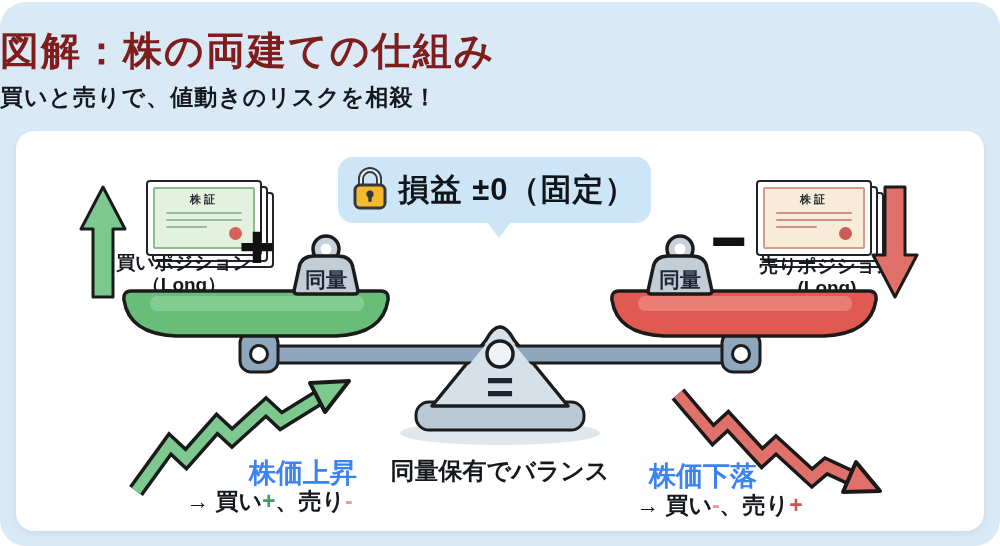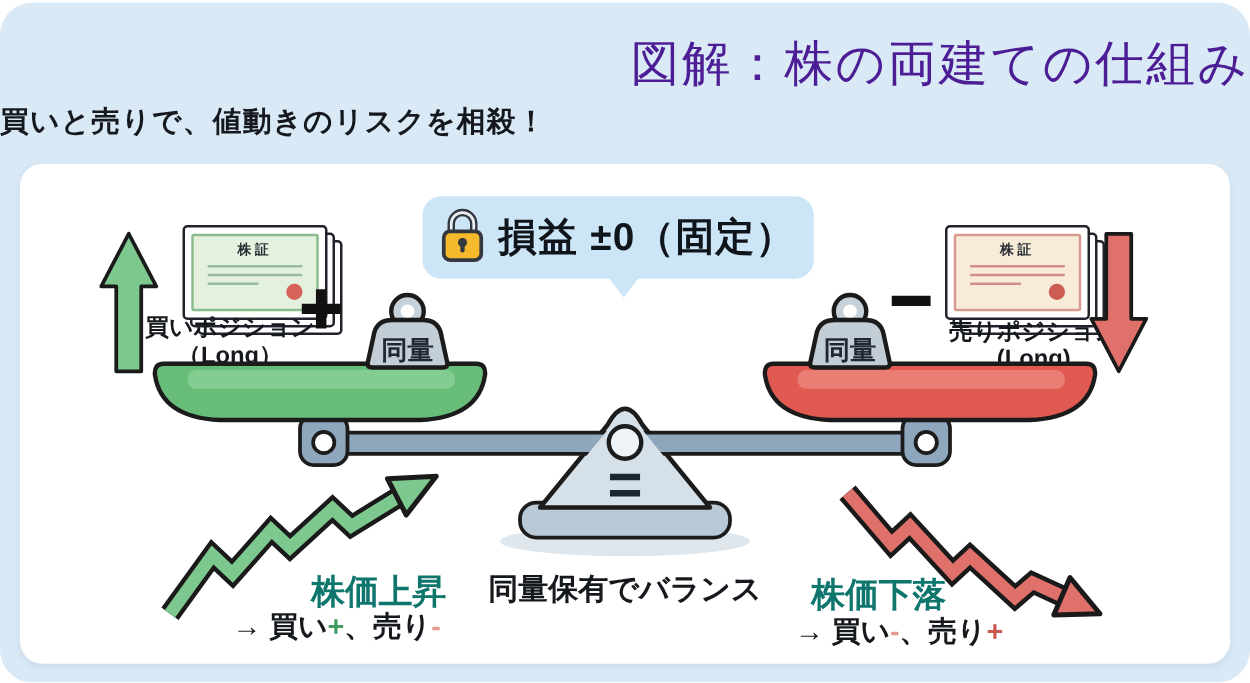--- a/index.html
+++ b/index.html
@@ -2,22 +2,22 @@
 <html><head>
 <meta charset="utf-8">
 <style>
   html,body{margin:0;padding:0;background:#ffffff;}
   *{box-sizing:border-box;}
   body{font-family:"Liberation Sans","DejaVu Sans",sans-serif;color:#15181c;}
   .stage{position:relative;width:1000px;height:546px;overflow:hidden;background:#ffffff;}
   .bg-blue{position:absolute;inset:2px 0 0 0;background:#d9e9f6;border-radius:26px;}
   .card{position:absolute;left:16px;top:131px;width:968px;height:400px;background:#ffffff;
         border-radius:18px;box-shadow:0 2px 6px rgba(40,70,100,.08);}
-  .title{position:absolute;left:0;top:24px;width:100%;text-align:right;font-size:39px;
-         font-weight:400;letter-spacing:2px;color:#4c1d95;}
+  .title{position:absolute;left:0;top:24px;width:100%;text-align:left;font-size:39px;
+         font-weight:700;letter-spacing:2px;color:#7f1d1d;}
   .subtitle{position:absolute;left:0;top:82px;width:100%;text-align:left;font-size:23px;
             font-weight:700;letter-spacing:1px;color:#15181c;}
   .lock-box{position:absolute;left:338px;top:157px;width:313px;height:66px;background:#cde6f7;
             border-radius:15px;display:flex;align-items:center;justify-content:center;gap:12px;}
   .lock-box .txt{font-size:31px;font-weight:800;letter-spacing:1px;color:#10151b;}
   .lock-tail{position:absolute;left:486px;top:221px;width:0;height:0;
              border-left:13px solid transparent;border-right:13px solid transparent;
              border-top:17px solid #cde6f7;}
   .abs{position:absolute;}
   .pos-label{position:absolute;text-align:center;font-weight:800;font-size:19px;line-height:1.18;color:#15181c;}
@@ -31,21 +31,21 @@
   .cert-title{text-align:center;font-size:11px;font-weight:800;letter-spacing:3px;margin-top:3px;color:#2a2f36;}
   .cert-line{height:2px;margin:5px 11px 0 11px;border-radius:1px;}
   .cert-line.short{width:42%;}
   .cert-seal{position:absolute;right:11px;bottom:7px;width:13px;height:13px;border-radius:50%;}
   .cert.green .cert-inner{background:#e4f1df;border-color:#8cbb8e;}
   .cert.green .cert-line{background:#98bd9a;}
   .cert.green .cert-seal{background:#d6625a;}
   .cert.red .cert-inner{background:#f8ecd8;border-color:#d79a8f;}
   .cert.red .cert-line{background:#cf9088;}
   .cert.red .cert-seal{background:#cc5c54;}
-  .scene-title{position:absolute;font-size:27px;font-weight:800;color:#0f766e;}
+  .scene-title{position:absolute;font-size:27px;font-weight:800;color:#3b82f6;}
   .sign-line{position:absolute;font-size:23px;font-weight:800;color:#15181c;white-space:nowrap;}
   .sign-line .s-green{color:#3f9e5f;}
   .sign-line .s-pink{color:#e59a93;}
   .sign-line .s-red{color:#c9584f;}
   .caption{position:absolute;font-size:24px;font-weight:800;color:#15181c;text-align:center;}
   svg text{font-family:"Liberation Sans","DejaVu Sans",sans-serif;}
 </style>
 </head>
 <body>
 

